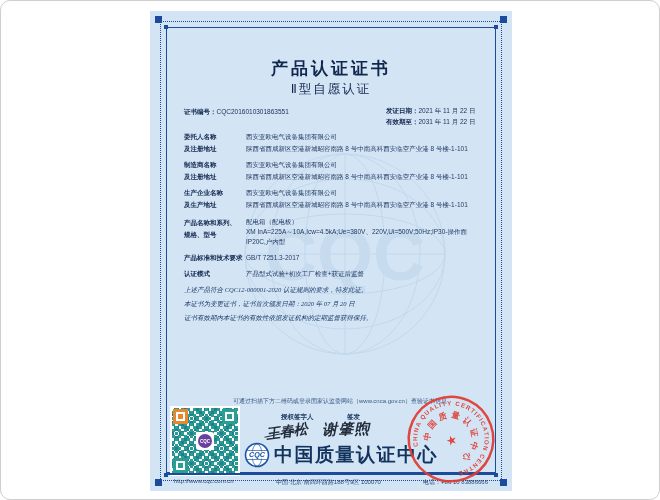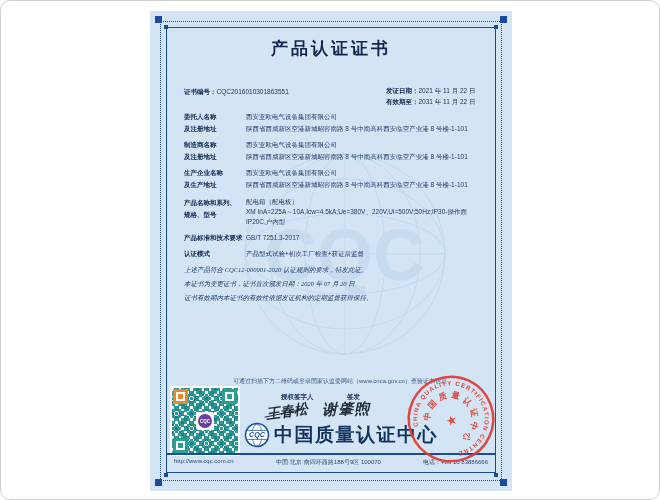--- a/index.html
+++ b/index.html
@@ -13,21 +13,21 @@
   .frame-solid  { position:absolute; left:16px; right:16px; top:16px; bottom:18px;
                   border:1.5px solid #1d4b9b; pointer-events:none; }
   .csq { position:absolute; background:#1d4b9b; }
   .csq.big { width:7px; height:7px; } .csq.sml { width:4px; height:4px; }
   .tl1{left:5px;top:5px;} .tl2{left:14px;top:14px;}
   .tr1{right:5px;top:5px;} .tr2{right:14px;top:14px;}
   .bl1{left:5px;bottom:5px;} .bl2{left:14px;bottom:14px;}
   .br1{right:5px;bottom:5px;} .br2{right:14px;bottom:14px;}
   
   .watermark { position:absolute; left:85px; top:133px; opacity:.55; z-index:0; pointer-events:none; }
-  .content { position:absolute; inset:0; z-index:1; }
+  .content { position:absolute; inset:0; z-index:1;margin-top:20px; }
   
   .title { position:absolute; top:26px; left:0; width:100%; text-align:center;
            font-size:17px; font-weight:bold; letter-spacing:3px; color:#10264d; }
   .subtitle { position:absolute; top:50px; left:0; width:100%; text-align:center;
               font-size:12.5px; letter-spacing:2px; color:#12294f; }
   .certno { position:absolute; top:77px; left:34px; font-size:6.5px; }
   .dates { position:absolute; top:74px; left:236px; font-size:6.5px; line-height:11px; }
   .lbl { font-weight:bold; color:#10264d; }
   
   .f-label { position:absolute; left:34px; width:62px; font-size:6.5px; font-weight:bold;
@@ -104,20 +104,21 @@
         <ellipse cx="110" cy="110" rx="40" ry="100"></ellipse>
         <ellipse cx="110" cy="110" rx="75" ry="100"></ellipse>
         <line x1="10" y1="110" x2="210" y2="110"></line>
         <line x1="110" y1="10" x2="110" y2="210"></line>
       </g>
       <text x="110" y="136" text-anchor="middle" font-size="72" font-weight="bold" fill="#bdd3ea">CQC</text>
     </svg>
 
     <div class="content">
       <div class="title">产品认证证书</div>
+      <div class="subtitle">Ⅱ型自愿认证</div>
 
       <div class="certno">
         <span class="lbl">证书编号：</span><span>CQC2016010301863551</span>
       </div>
       <div class="dates">
         <div><span class="lbl">发证日期：</span><span>2021 年 11 月 22 日</span></div>
         <div><span class="lbl">有效期至：</span><span>2031 年 11 月 22 日</span></div>
       </div>
 
       <div class="f-label r1">

